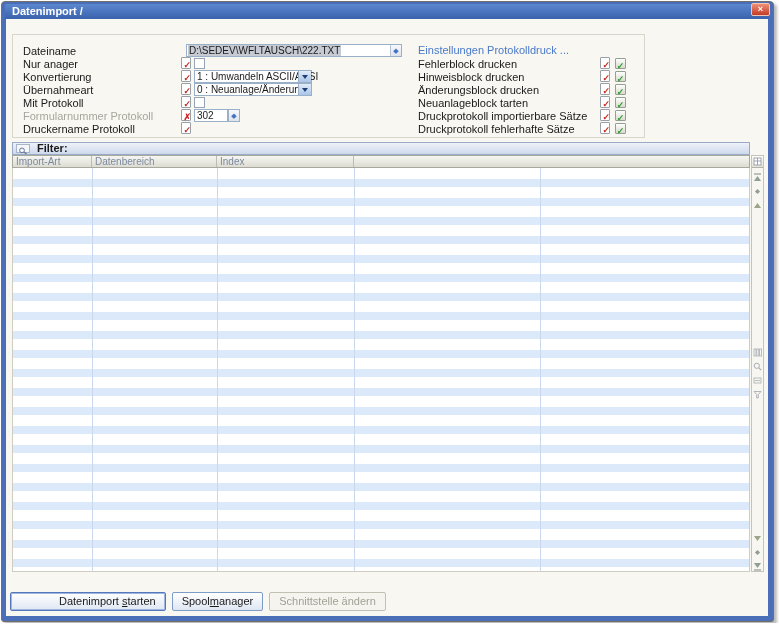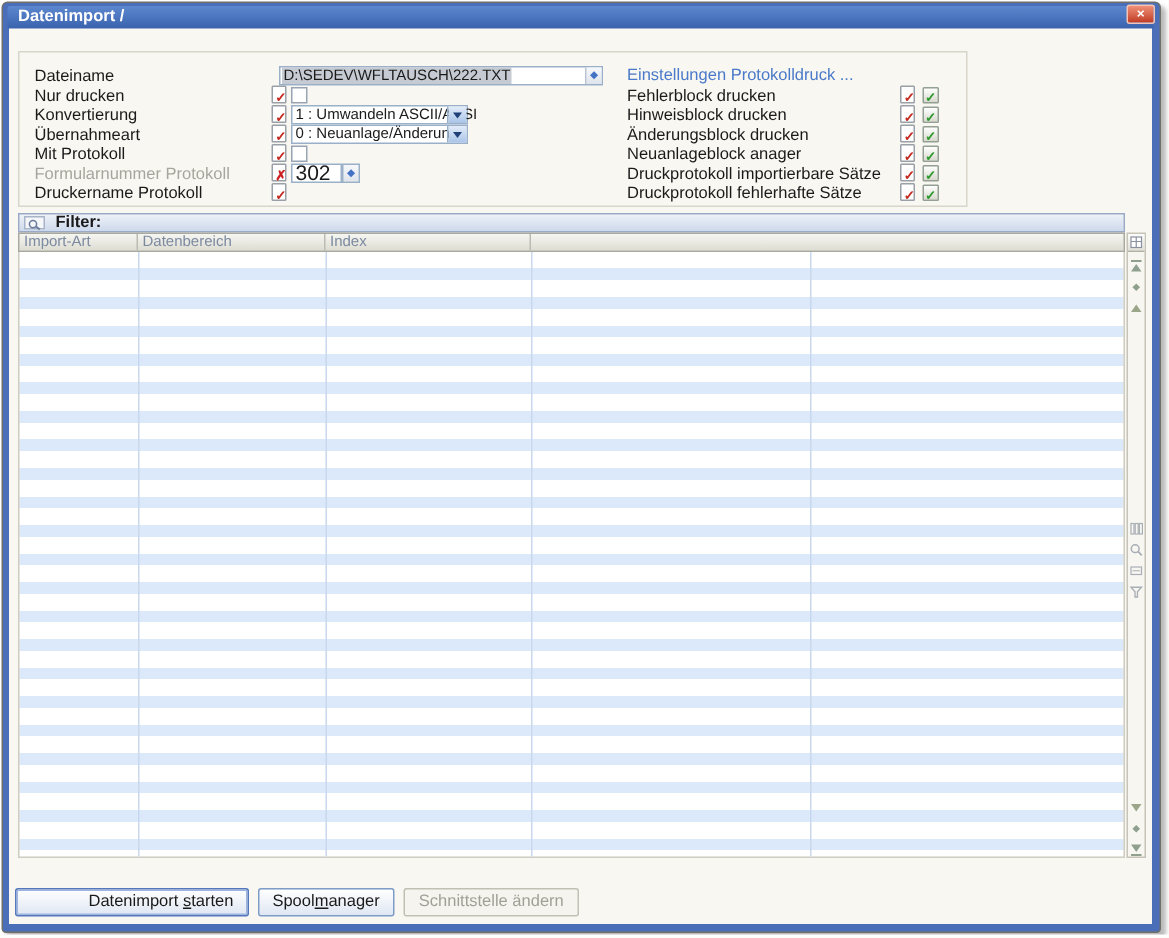--- a/index.html
+++ b/index.html
@@ -38,21 +38,21 @@
               background:linear-gradient(#fefefe,#d9d9cf); border:1px solid #94a094;
               border-radius:1px; text-align:center; }
   .greenbox .glyph { font-size:9px; font-weight:bold; color:#2f9a2f; line-height:10px; }
   .checkbox { position:absolute; left:171px; top:1px; width:11px; height:11px;
               background:#fff; border:1px solid #98a4b4; }
 
   .field { position:absolute; top:0; height:13px; background:#fff;
            border:1px solid #9ab0c8; }
   .field .sel-text { position:absolute; left:1px; top:0; line-height:11px; font-size:10px;
                      background:#c6cad2; padding:0 1px; white-space:nowrap; }
-  .field .plain-text { position:absolute; left:2px; top:0; line-height:11px; font-size:14px; white-space:nowrap; }
+  .field .plain-text { position:absolute; left:2px; top:0; line-height:11px; font-size:10px; white-space:nowrap; }
   .spin-btn { position:absolute; right:0; top:0; bottom:0; width:11px;
               background:linear-gradient(#f6f8fb,#dfe4ec); border-left:1px solid #b8c4d4;
               text-align:center; }
   .spin-btn .dm { font-style:normal; font-size:7px; color:#4472c4; line-height:11px; display:block; }
 
   .combo { position:absolute; top:0; height:13px; background:#fff; border:1px solid #9ab0c8; }
   .combo .combo-text { position:absolute; left:2px; top:0; line-height:11px; font-size:10px; white-space:nowrap; }
   .combo-btn { position:absolute; right:0; top:0; bottom:0; width:13px;
                background:linear-gradient(#e2ecf9,#aac4e8); border-left:1px solid #9ab0c8; }
   .combo-btn .arr { position:absolute; left:3px; top:4px; width:0; height:0;
@@ -111,21 +111,21 @@
         <span class="flabel">Dateiname</span>
         <div class="field" style="left:163px;width:216px">
           <span class="sel-text">D:\SEDEV\WFLTAUSCH\222.TXT</span>
           <span class="spin-btn">
               <i class="dm">◆</i>
             </span>
         </div>
       </div>
 
       <div class="frow" style="top:22px">
-        <span class="flabel">Nur drucken</span>
+        <span class="flabel">Nur anager</span>
         <span class="ficon doc-icon"><span class="glyph">✓</span></span>
         <span class="checkbox"></span>
       </div>
 
       <div class="frow" style="top:35px">
         <span class="flabel">Konvertierung</span>
         <span class="ficon doc-icon"><span class="glyph">✓</span></span>
         <div class="combo" style="left:171px;width:118px">
           <span class="combo-text">1 : Umwandeln ASCII/ANSI</span>
           <span class="combo-btn">
@@ -179,21 +179,21 @@
         <span class="rlabel">Hinweisblock drucken</span>
         <span class="ricon1 doc-icon"><span class="glyph">✓</span></span>
         <span class="ricon2 greenbox"><span class="glyph">✓</span></span>
       </div>
       <div class="frow" style="top:48px">
         <span class="rlabel">Änderungsblock drucken</span>
         <span class="ricon1 doc-icon"><span class="glyph">✓</span></span>
         <span class="ricon2 greenbox"><span class="glyph">✓</span></span>
       </div>
       <div class="frow" style="top:61px">
-        <span class="rlabel">Neuanlageblock anager</span>
+        <span class="rlabel">Neuanlageblock tarten</span>
         <span class="ricon1 doc-icon"><span class="glyph">✓</span></span>
         <span class="ricon2 greenbox"><span class="glyph">✓</span></span>
       </div>
       <div class="frow" style="top:74px">
         <span class="rlabel">Druckprotokoll importierbare Sätze</span>
         <span class="ricon1 doc-icon"><span class="glyph">✓</span></span>
         <span class="ricon2 greenbox"><span class="glyph">✓</span></span>
       </div>
       <div class="frow" style="top:87px">
         <span class="rlabel">Druckprotokoll fehlerhafte Sätze</span>

